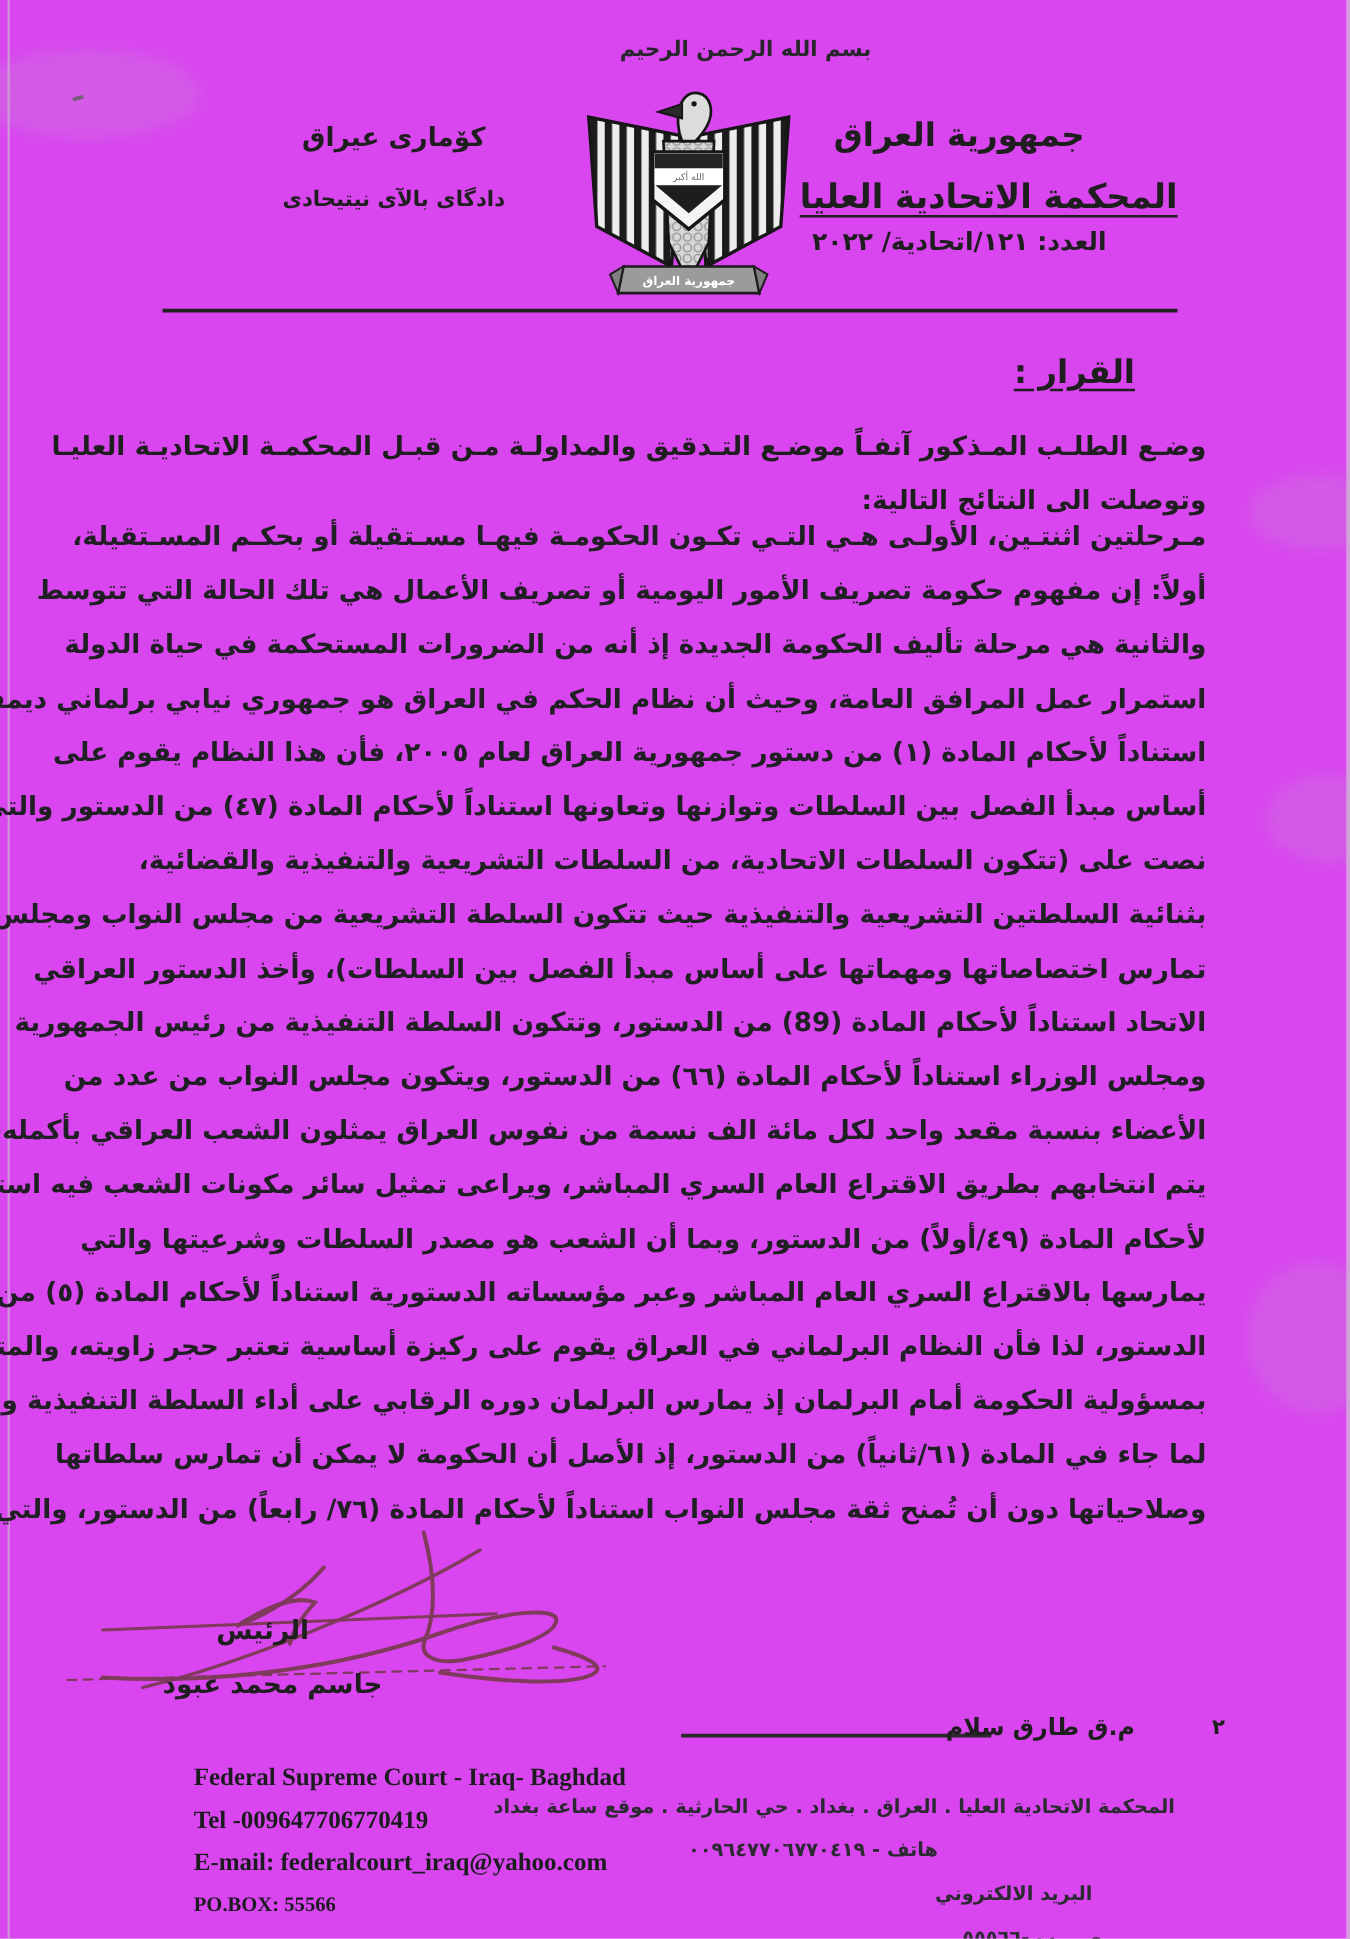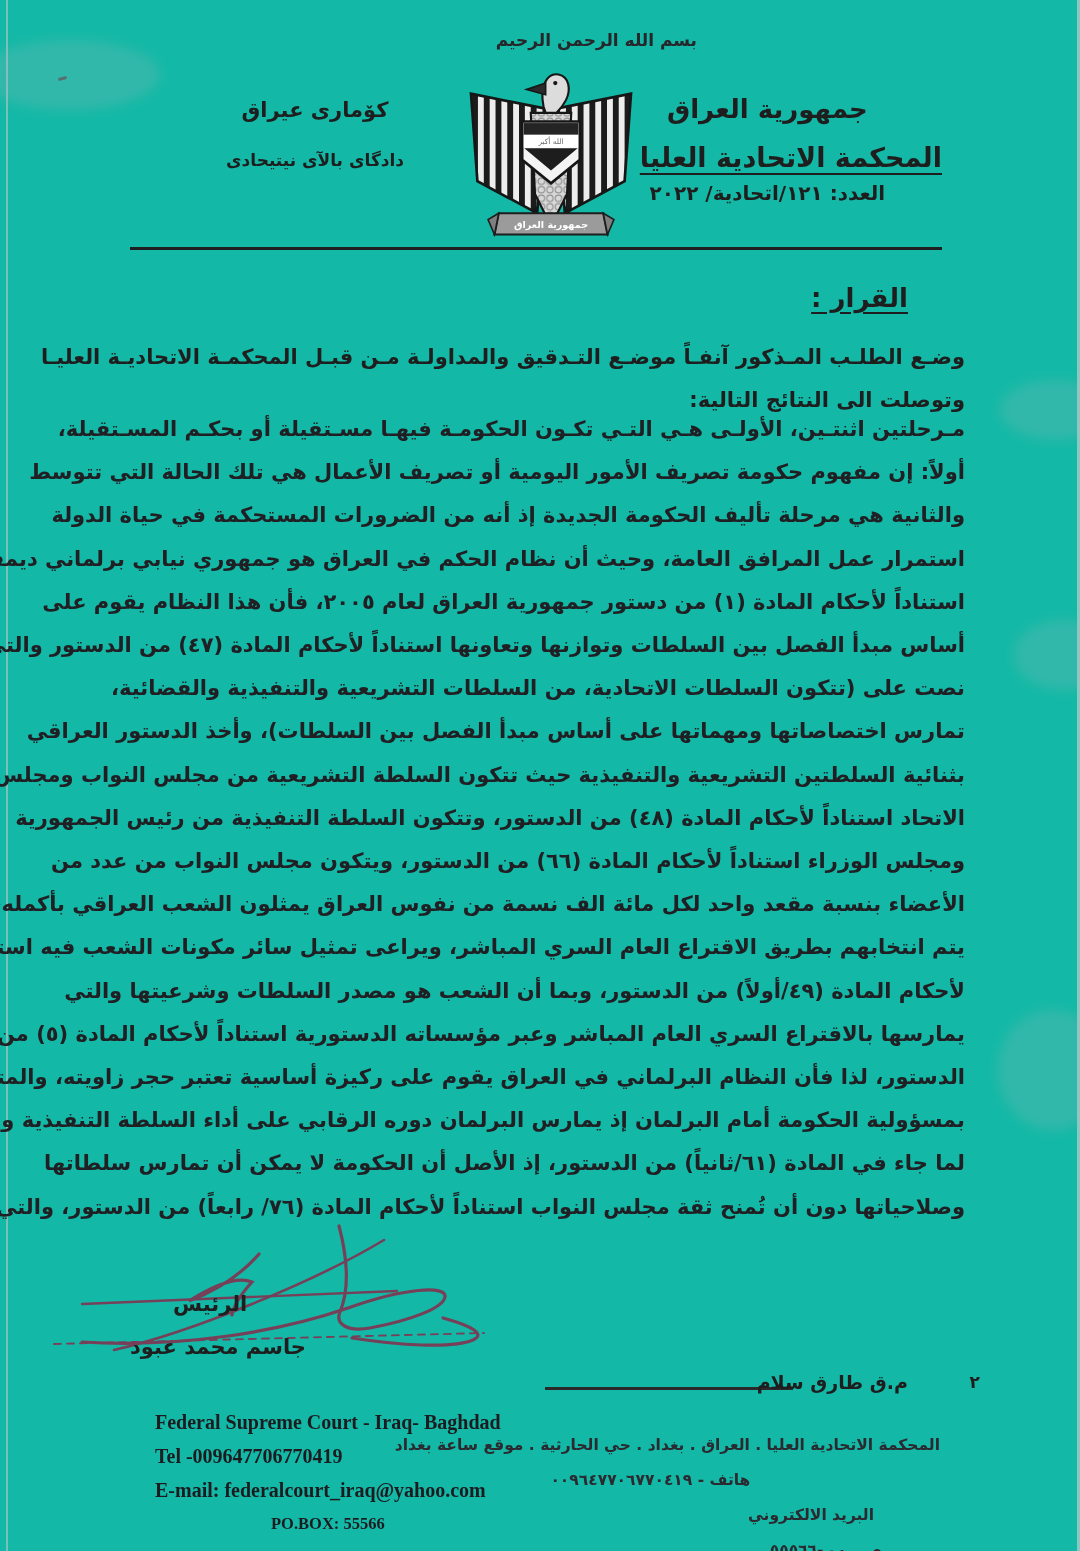--- a/index.html
+++ b/index.html
@@ -1,20 +1,20 @@
 <!DOCTYPE html>
 <html lang="ar"><head>
 <meta charset="utf-8">
 <style>
   html,body{margin:0;padding:0;background:#e9e9e9;}
   .page{
     position:relative;
     width:1080px;height:1551px;
     margin:0 auto;
-    background:#14b8a6;
+    background:#d946ef;
     font-family:"DejaVu Sans",sans-serif;
     color:#1e1e1e;
     overflow:hidden;
   }
   
   .edge-l{position:absolute;left:6px;top:0;bottom:0;width:2px;background:#c9c9c9;opacity:.55;}
   .edge-r{position:absolute;right:0;top:0;bottom:0;width:3px;background:#d6d6d6;opacity:.6;}
   .smudge{position:absolute;background:#b9b9bf;border-radius:50%;filter:blur(6px);opacity:.18;}
   .speck{position:absolute;background:#4a4a4a;border-radius:2px;opacity:.8;}
 
@@ -59,21 +59,21 @@
   .page-num{position:absolute;top:1372px;right:100px;font-size:17px;font-weight:bold;}
 
   .foot-ar{position:absolute;top:1404px;right:140px;direction:rtl;text-align:right;color:#2a2a30;margin-top:24px;}
   .foot-ar div{font-size:15.5px;font-weight:bold;line-height:35px;}
   .foot-ar .fa2{margin-left:0;padding-left:0;margin-right:0;text-align:center;padding-right:34px;}
   .foot-ar .fa3{padding-right:66px;}
   .foot-ar .fa4{padding-right:58px;}
   .foot-en{position:absolute;top:1405px;left:155px;direction:ltr;
     font-family:"Liberation Serif","DejaVu Serif",serif;color:#1c1c20;}
   .foot-en .fe{font-size:20px;font-weight:bold;line-height:34px;}
-  .foot-en .fe4{font-size:16.5px;font-weight:bold;line-height:34px;text-align:center;}
+  .foot-en .fe4{font-size:16.5px;font-weight:bold;line-height:34px;}
 </style>
 </head>
 <body>
 
 <div class="page">
 
   <div class="edge-l"></div>
   <div class="edge-r"></div>
   <div class="speck" style="left:58px;top:77px;width:9px;height:3px;transform:rotate(-15deg);"></div>
   <div class="smudge" style="left:-20px;top:40px;width:180px;height:70px;"></div>
@@ -140,23 +140,23 @@
   </div>
 
   <div class="body-text">
       <div class="body-line">مـرحلتين اثنتـين، الأولـى هـي التـي تكـون الحكومـة فيهـا مسـتقيلة أو بحكـم المسـتقيلة،</div>
       <div class="body-line">أولاً: إن مفهوم حكومة تصريف الأمور اليومية أو تصريف الأعمال هي تلك الحالة التي تتوسط</div>
       <div class="body-line">والثانية هي مرحلة تأليف الحكومة الجديدة إذ أنه من الضرورات المستحكمة في حياة الدولة</div>
       <div class="body-line">استمرار عمل المرافق العامة، وحيث أن نظام الحكم في العراق هو جمهوري نيابي برلماني ديمقراطي</div>
       <div class="body-line">استناداً لأحكام المادة (١) من دستور جمهورية العراق لعام ٢٠٠٥، فأن هذا النظام يقوم على</div>
       <div class="body-line">أساس مبدأ الفصل بين السلطات وتوازنها وتعاونها استناداً لأحكام المادة (٤٧) من الدستور والتي</div>
       <div class="body-line">نصت على (تتكون السلطات الاتحادية، من السلطات التشريعية والتنفيذية والقضائية،</div>
+      <div class="body-line">بثنائية السلطتين التشريعية والتنفيذية حيث تتكون السلطة التشريعية من مجلس النواب ومجلس</div>
       <div class="body-line">تمارس اختصاصاتها ومهماتها على أساس مبدأ الفصل بين السلطات)، وأخذ الدستور العراقي</div>
-      <div class="body-line">بثنائية السلطتين التشريعية والتنفيذية حيث تتكون السلطة التشريعية من مجلس النواب ومجلس</div>
-      <div class="body-line">الاتحاد استناداً لأحكام المادة (٤٨) من الدستور، وتتكون السلطة التنفيذية من رئيس الجمهورية</div>
+      <div class="body-line">الاتحاد استناداً لأحكام المادة (89) من الدستور، وتتكون السلطة التنفيذية من رئيس الجمهورية</div>
       <div class="body-line">ومجلس الوزراء استناداً لأحكام المادة (٦٦) من الدستور، ويتكون مجلس النواب من عدد من</div>
       <div class="body-line">الأعضاء بنسبة مقعد واحد لكل مائة الف نسمة من نفوس العراق يمثلون الشعب العراقي بأكمله،</div>
       <div class="body-line">يتم انتخابهم بطريق الاقتراع العام السري المباشر، ويراعى تمثيل سائر مكونات الشعب فيه استناداً</div>
       <div class="body-line">لأحكام المادة (٤٩/أولاً) من الدستور، وبما أن الشعب هو مصدر السلطات وشرعيتها والتي</div>
       <div class="body-line">يمارسها بالاقتراع السري العام المباشر وعبر مؤسساته الدستورية استناداً لأحكام المادة (٥) من</div>
       <div class="body-line">الدستور، لذا فأن النظام البرلماني في العراق يقوم على ركيزة أساسية تعتبر حجر زاويته، والمتمثلة</div>
       <div class="body-line">بمسؤولية الحكومة أمام البرلمان إذ يمارس البرلمان دوره الرقابي على أداء السلطة التنفيذية وفقاً</div>
       <div class="body-line">لما جاء في المادة (٦١/ثانياً) من الدستور، إذ الأصل أن الحكومة لا يمكن أن تمارس سلطاتها</div>
       <div class="body-line">وصلاحياتها دون أن تُمنح ثقة مجلس النواب استناداً لأحكام المادة (٧٦/ رابعاً) من الدستور، والتي</div>
     </div>

